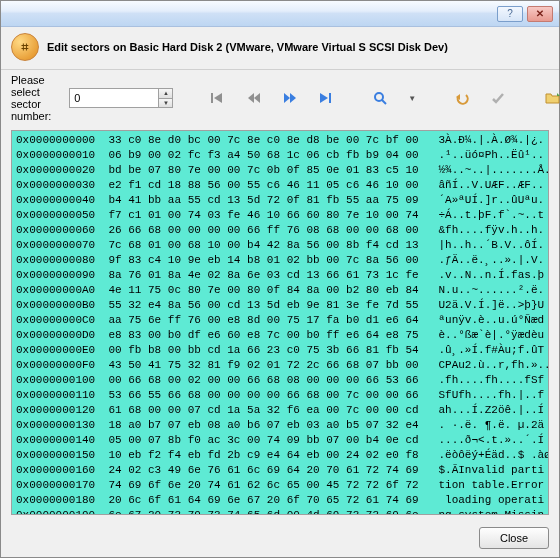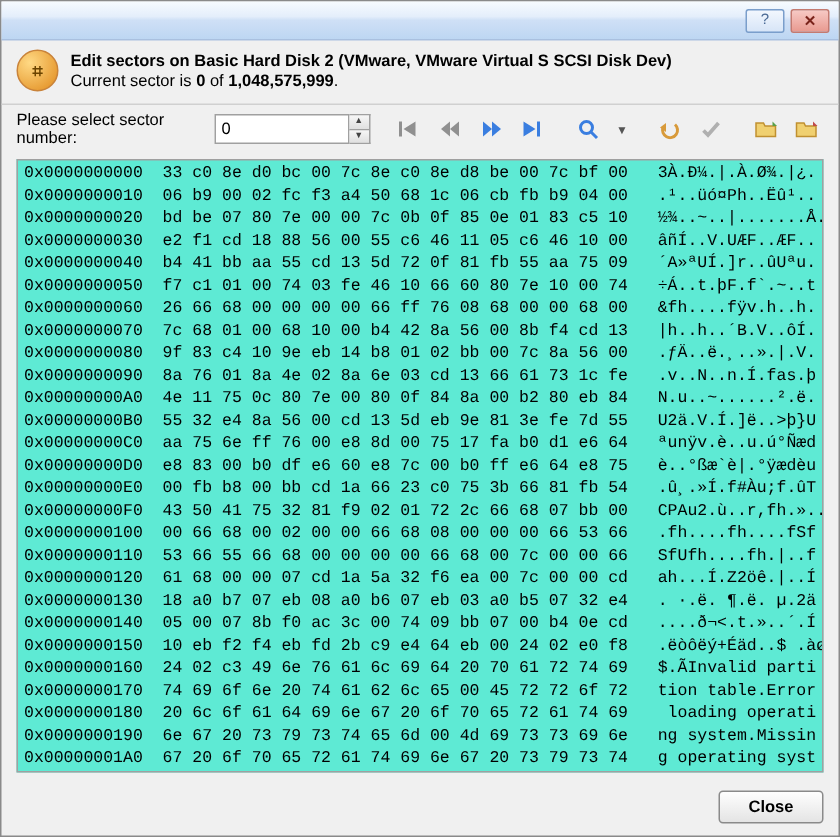--- a/index.html
+++ b/index.html
@@ -71,21 +71,21 @@
     color: #000;
   }
   .header-text .subtitle {
     font-size: 11px;
     color: #000;
     margin-top: 1px;
   }
   .toolbar-row {
     display: flex;
     align-items: center;
-    gap: 6px;
+    gap: 18px;
     padding: 4px 10px 6px 10px;
   }
   .toolbar-row .label {
     font-size: 11px;
   }
   .sector-input {
     width: 90px;
     height: 20px;
     border: 1px solid #a0a0a0;
     background: #fff;
@@ -134,21 +134,20 @@
     font-size: 11px;
     line-height: 15px;
     color: #000;
     white-space: pre;
   }
   .footer {
     display: flex;
     justify-content: flex-end;
     padding: 6px 10px 8px 10px;
     gap: 6px;
-    font-weight: bold;
   }
   .btn {
     min-width: 70px;
     height: 22px;
     border: 1px solid #8a8a8a;
     border-radius: 3px;
     background: linear-gradient(to bottom, #fefefe, #e4e4e4);
     display: flex;
     align-items: center;
     justify-content: center;
@@ -163,23 +162,20 @@
 
   <div class="titlebar">
     <div class="tbtn">?</div>
     <div class="tbtn close">✕</div>
   </div>
 
   <div class="header-strip">
     <div class="header-icon">⌗</div>
     <div class="header-text">
       <div class="title">Edit sectors on Basic Hard Disk 2 (VMware, VMware Virtual S SCSI Disk Dev)</div>
-      <div class="subtitle">
-        <span>Current sector is </span><b>0</b><span> of </span><b>1,048,575,999</b><span>.</span>
-      </div>
     </div>
   </div>
 
   <div class="toolbar-row">
     <span class="label">Please select sector number:</span>
     <div style="display:flex;">
       <div class="sector-input">0</div>
       <div class="updown">
         <div>▲</div>
         <div>▼</div>

